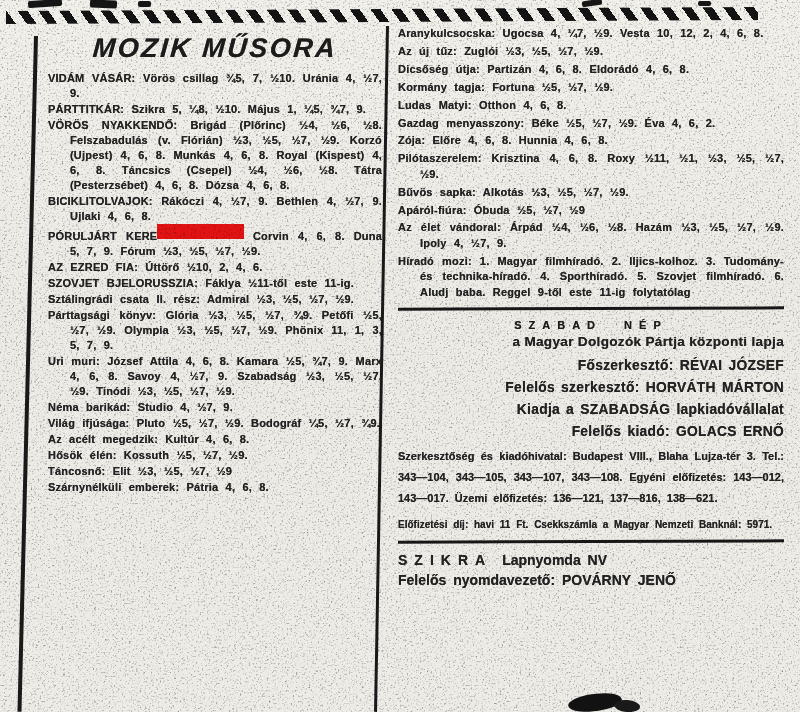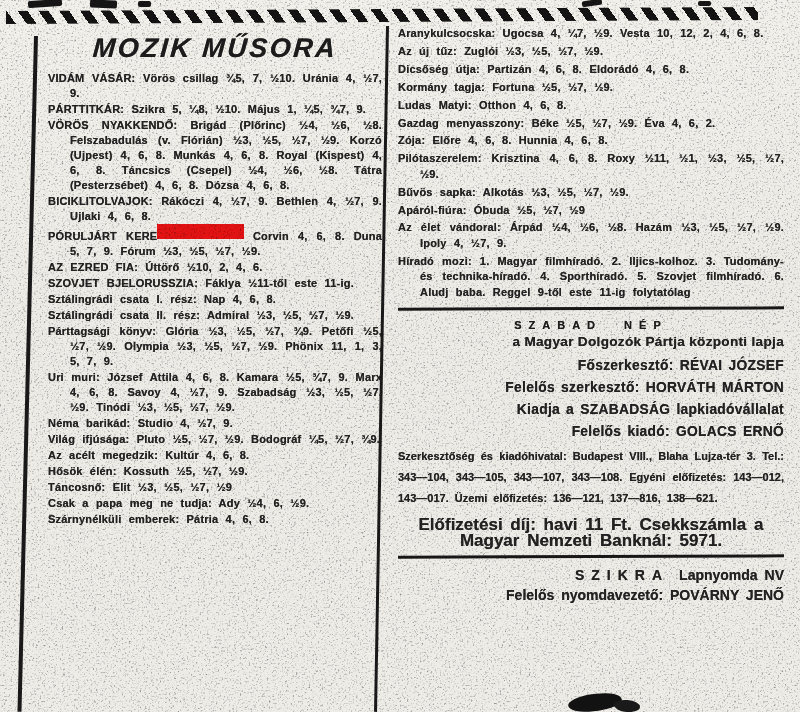--- a/index.html
+++ b/index.html
@@ -40,22 +40,22 @@
   .col-right .entry{line-height:15.4px;margin-bottom:2.5px}
   .marker{
     display:inline-block;height:11px;overflow:hidden;position:relative;top:-1px;
     padding:0 9px 4px 3px;color:transparent;text-shadow:none;vertical-align:baseline;
   }
   .hrule{height:3px;background:#181818;margin:7px 0 9px 0;transform:rotate(-.2deg)}
   .imp-title{font-size:11px;letter-spacing:7px;word-spacing:12px;text-align:center;margin:4px 0 3px 0;color:#1c1c1c}
   .imp-sub{font-size:13.6px;text-align:right;margin:0 0 9px 0;letter-spacing:.3px}
   .imp-line{font-size:13.8px;text-align:right;margin:0 0 7px 0;letter-spacing:.3px;word-spacing:2px}
   .imp-just{font-size:11px;line-height:21px;text-align:justify;margin:7px 0 0 0;word-spacing:3px}
-  .imp-just2{font-size:17px;line-height:15.6px;margin:8px 0 0 0;text-align:center}
-  .pr-line{font-size:14px;text-align:right;margin:0 0 4px 0;word-spacing:3px}
+  .imp-just2{font-size:10px;line-height:15.6px;margin:8px 0 0 0;text-align:left}
+  .pr-line{font-size:14px;text-align:left;margin:0 0 4px 0;word-spacing:3px}
   .pr-brand{letter-spacing:7px;margin-right:10px}
   .smudge{position:absolute;left:568px;top:694px;width:54px;height:17px;background:#121212;
     border-radius:50% / 55%;transform:rotate(-7deg);z-index:6}
   .smudge2{position:absolute;left:614px;top:700px;width:26px;height:12px;background:#1a1a1a;
     border-radius:50%;transform:rotate(5deg);z-index:6}
 </style>
 </head>
 <body>
 
 <div class="page">
@@ -82,30 +82,28 @@
   <div class="col-left">
     <h1 class="mtitle">MOZIK MŰSORA</h1>
     <div id="left-entries">
         <p class="entry">VIDÁM VÁSÁR: Vörös csillag ¾5, 7, ½10. Uránia 4, ½7, 9.</p>
         <p class="entry">PÁRTTITKÁR: Szikra 5, ¼8, ½10. Május 1, ¼5, ¾7, 9.</p>
         <p class="entry">VÖRÖS NYAKKENDŐ: Brigád (Plőrinc) ½4, ½6, ½8. Felszabadulás (v. Flórián) ½3, ½5, ½7, ½9. Korzó (Ujpest) 4, 6, 8. Munkás 4, 6, 8. Royal (Kispest) 4, 6, 8. Táncsics (Csepel) ½4, ½6, ½8. Tátra (Pesterzsébet) 4, 6, 8. Dózsa 4, 6, 8.</p>
         <p class="entry">BICIKLITOLVAJOK: Rákóczi 4, ½7, 9. Bethlen 4, ½7, 9. Ujlaki 4, 6, 8.</p>
         <p class="entry"><span>PÓRULJÁRT KERE</span><span class="marker" style="background: rgb(227, 19, 19);">SZTESLOVAGOK:</span><span> Corvin 4, 6, 8. Duna 5, 7, 9. Fórum ½3, ½5, ½7, ½9.</span></p>
         <p class="entry">AZ EZRED FIA: Úttörő ½10, 2, 4, 6.</p>
         <p class="entry">SZOVJET BJELORUSSZIA: Fáklya ½11-től este 11-ig.</p>
-        <p class="entry">Sztálingrádi csata I. rész: Nap 4, 6, 8.</p>
         <p class="entry">Sztálingrádi csata II. rész: Admiral ½3, ½5, ½7, ½9.</p>
         <p class="entry">Párttagsági könyv: Glória ½3, ½5, ½7, ¾9. Petőfi ½5, ½7, ½9. Olympia ½3, ½5, ½7, ½9. Phönix 11, 1, 3, 5, 7, 9.</p>
         <p class="entry">Uri muri: József Attila 4, 6, 8. Kamara ½5, ¾7, 9. Marx 4, 6, 8. Savoy 4, ½7, 9. Szabadság ½3, ½5, ½7, ½9. Tinódi ½3, ½5, ½7, ½9.</p>
         <p class="entry">Néma barikád: Studio 4, ½7, 9.</p>
         <p class="entry">Világ ifjúsága: Pluto ½5, ½7, ½9. Bodográf ¼5, ½7, ¾9.</p>
         <p class="entry">Az acélt megedzik: Kultúr 4, 6, 8.</p>
         <p class="entry">Hősök élén: Kossuth ½5, ½7, ½9.</p>
         <p class="entry">Táncosnő: Elit ½3, ½5, ½7, ½9</p>
-        <p class="entry">Csak a papa meg ne tudja: Ady ½4, 6, ½9.</p>
         <p class="entry">Szárnynélküli emberek: Pátria 4, 6, 8.</p>
       </div>
   </div>
 
   <div class="col-right">
     <div id="right-entries">
         <p class="entry">Aranykulcsocska: Ugocsa 4, ¼7, ½9. Vesta 10, 12, 2, 4, 6, 8.</p>
         <p class="entry">Az új tűz: Zuglói ½3, ½5, ½7, ½9.</p>
         <p class="entry">Dicsőség útja: Partizán 4, 6, 8. Eldorádó 4, 6, 8.</p>
         <p class="entry">Kormány tagja: Fortuna ½5, ½7, ½9.</p>

